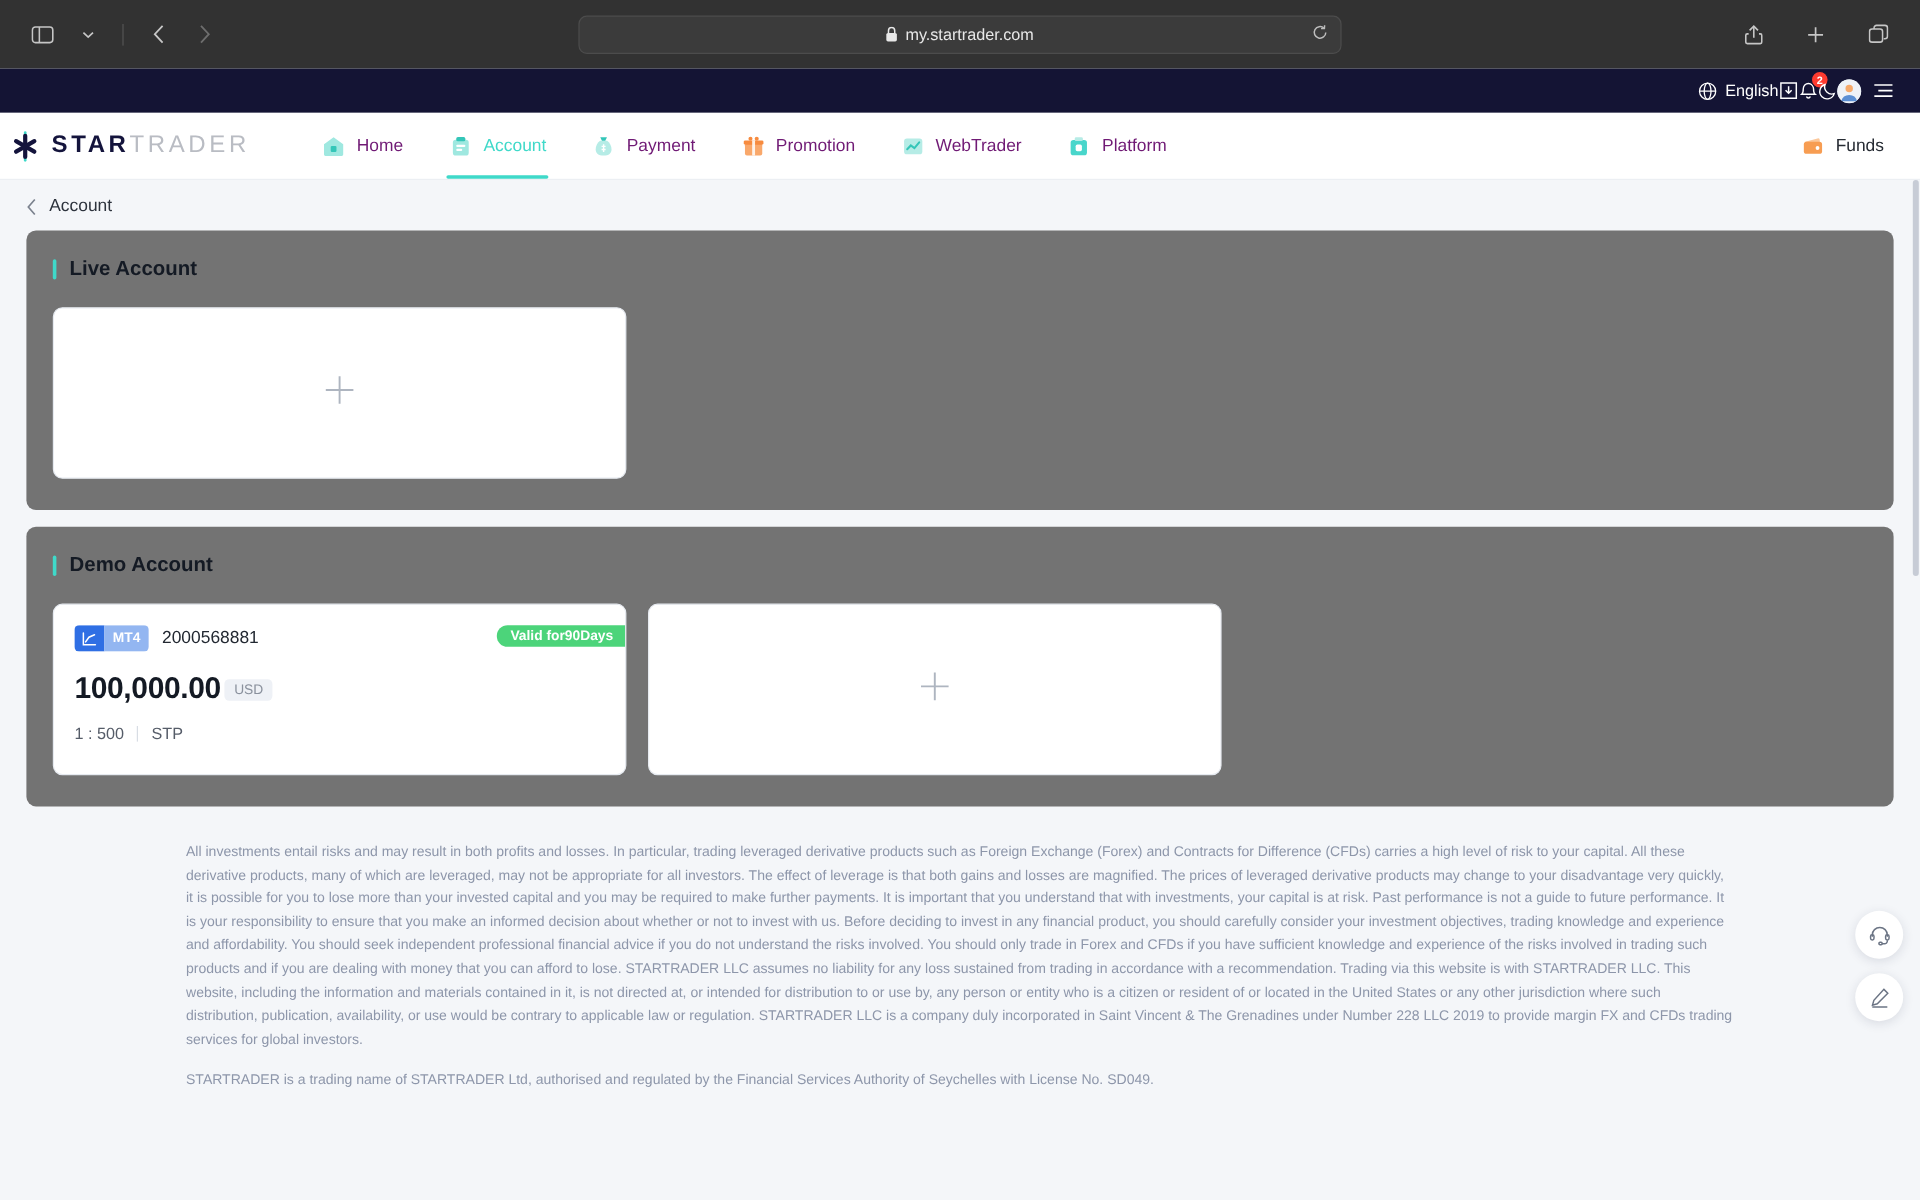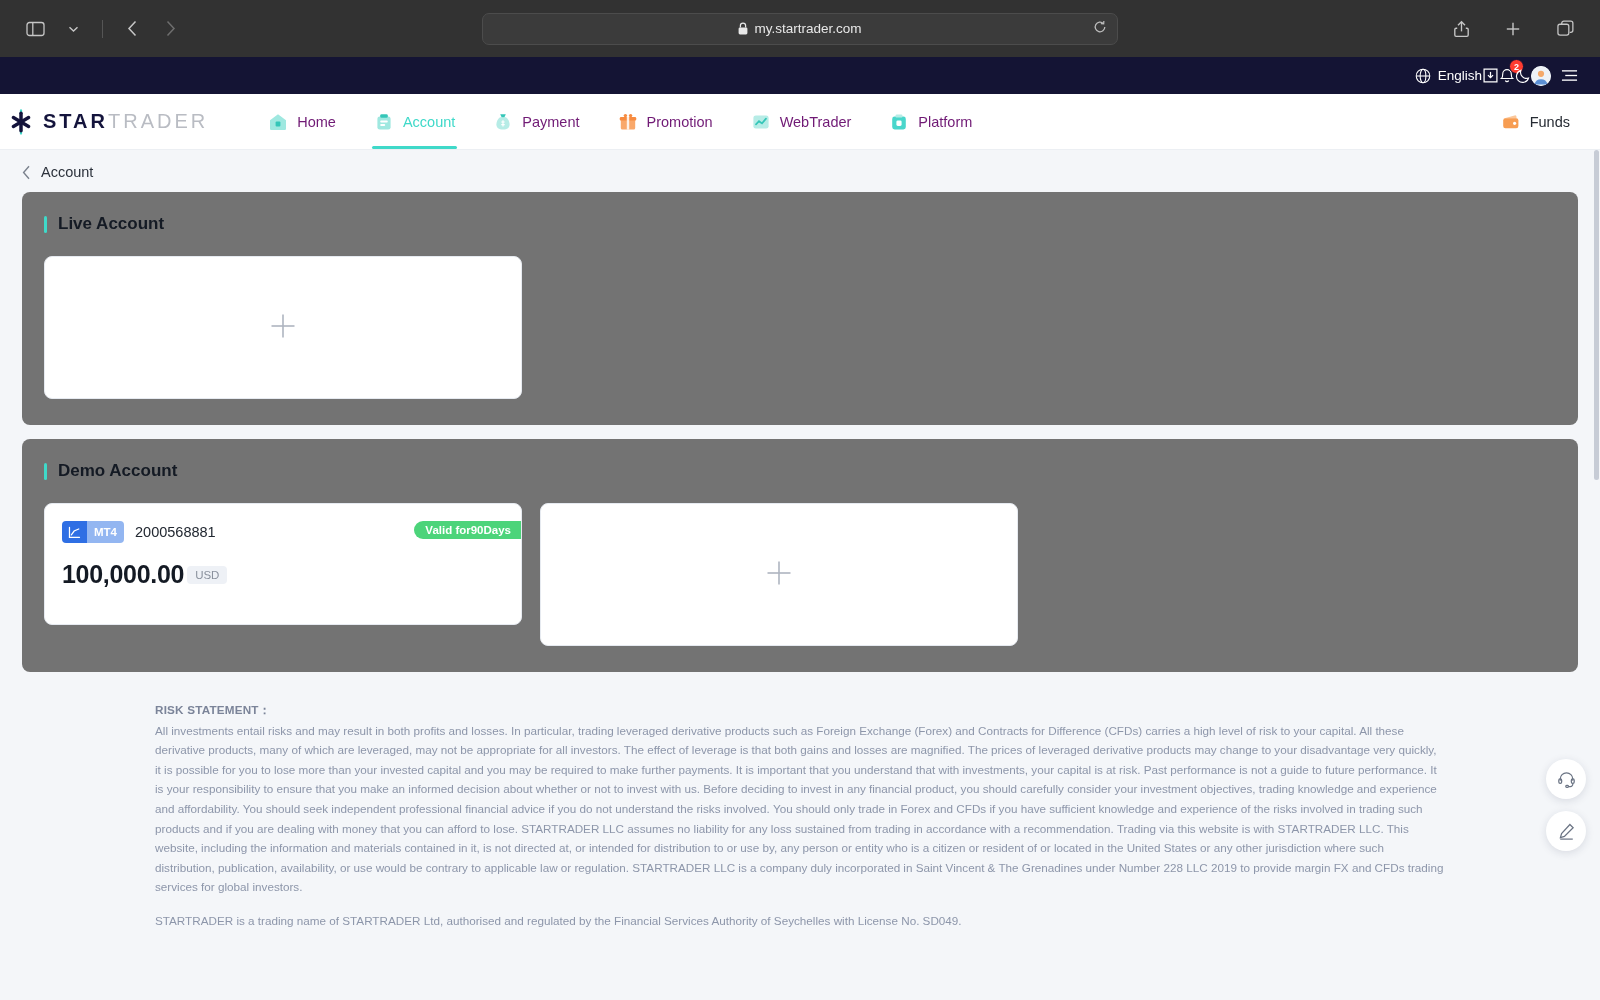--- a/index.html
+++ b/index.html
@@ -166,21 +166,21 @@
     width: 478px; height: 143px;
     border: 1px solid #e6eaf0;
     border-radius: 8px;
     background: #fff;
     display: flex; align-items: center; justify-content: center;
     cursor: pointer;
   }
   .plus-glyph { color: #aeb5c0; }
 
   .acct-card {
-    width: 478px; height: 122px;
+    width: 478px; height: 143px;
     border: 1px solid #e6eaf0;
     border-radius: 8px;
     background: #fff;
     padding: 17px 0 0 17px;
     position: relative;
     overflow: hidden;
     cursor: pointer;
   }
   .acct-top { display: flex; align-items: center; gap: 11px; }
   .mt-badge { display: flex; align-items: center; height: 22px; border-radius: 4px; overflow: hidden; }
@@ -534,35 +534,39 @@
           </span>
           <span class="acct-num">2000568881</span>
         </div>
         <span class="valid-badge">Valid for90Days</span>
 
         <div class="acct-amount">
           <span class="amount-num">100,000.00</span>
           <span class="ccy-chip">USD</span>
         </div>
 
+        <div class="acct-meta">
+          <span>1 : 500</span>
+          <span class="meta-sep"></span>
+          <span>STP</span>
+        </div>
       </div>
 
       <div class="add-card">
         <span class="plus-glyph">
           <svg width="30" height="30" viewBox="0 0 30 30" fill="none" stroke="currentColor" stroke-width="1.6">
               <line x1="15" y1="3.5" x2="15" y2="26.5"></line>
               <line x1="3.5" y1="15" x2="26.5" y2="15"></line>
             </svg>
         </span>
       </div>
     </div>
   </div>
 
   <div class="risk">
-    <div class="risk-title">RISK STATEMENT：</div>
     <p>All investments entail risks and may result in both profits and losses. In particular, trading leveraged derivative products such as Foreign Exchange (Forex) and Contracts for Difference (CFDs) carries a high level of risk to your capital. All these derivative products, many of which are leveraged, may not be appropriate for all investors. The effect of leverage is that both gains and losses are magnified. The prices of leveraged derivative products may change to your disadvantage very quickly, it is possible for you to lose more than your invested capital and you may be required to make further payments. It is important that you understand that with investments, your capital is at risk. Past performance is not a guide to future performance. It is your responsibility to ensure that you make an informed decision about whether or not to invest with us. Before deciding to invest in any financial product, you should carefully consider your investment objectives, trading knowledge and experience and affordability. You should seek independent professional financial advice if you do not understand the risks involved. You should only trade in Forex and CFDs if you have sufficient knowledge and experience of the risks involved in trading such products and if you are dealing with money that you can afford to lose. STARTRADER LLC assumes no liability for any loss sustained from trading in accordance with a recommendation. Trading via this website is with STARTRADER LLC. This website, including the information and materials contained in it, is not directed at, or intended for distribution to or use by, any person or entity who is a citizen or resident of or located in the United States or any other jurisdiction where such distribution, publication, availability, or use would be contrary to applicable law or regulation. STARTRADER LLC is a company duly incorporated in Saint Vincent &amp; The Grenadines under Number 228 LLC 2019 to provide margin FX and CFDs trading services for global investors.</p>
     <p>STARTRADER is a trading name of STARTRADER Ltd, authorised and regulated by the Financial Services Authority of Seychelles with License No. SD049.</p>
   </div>
 
   <div class="fab-col">
     <div class="fab">
       <span style="display:flex">
         <svg width="19" height="19" viewBox="0 0 20 20" fill="none" stroke="currentColor" stroke-width="1.3">
             <path d="M3.4 11.2V9.6a6.6 6.6 0 0 1 13.2 0v1.6"></path>
             <rect x="1.9" y="9.4" width="3" height="4.6" rx="1.4"></rect>

